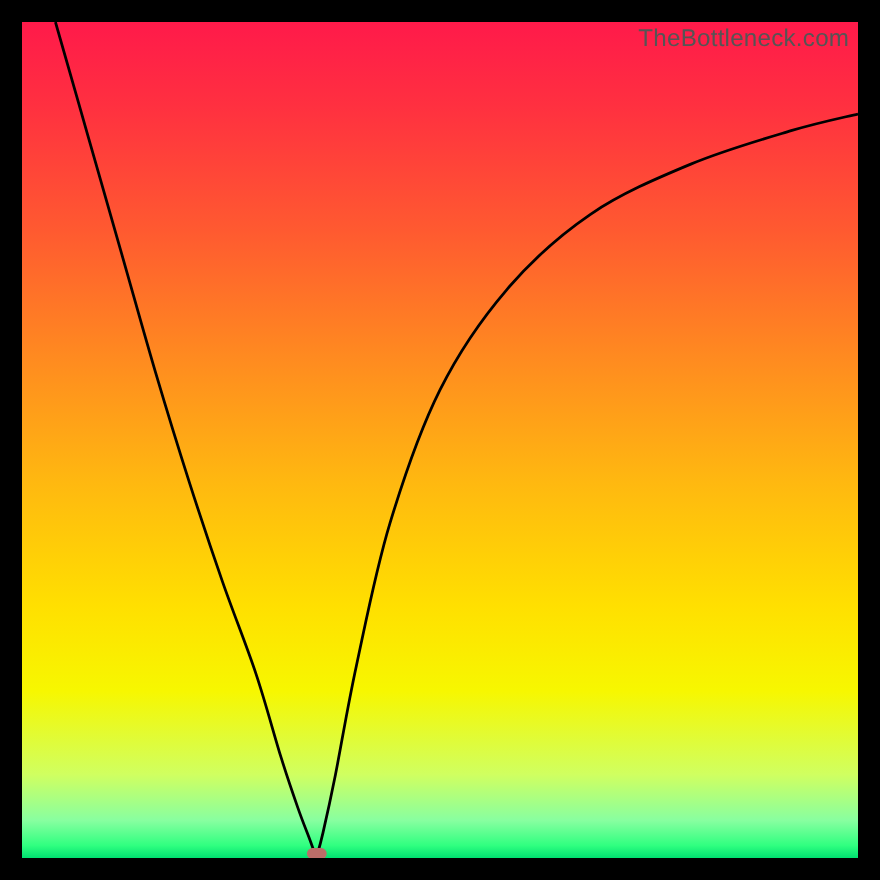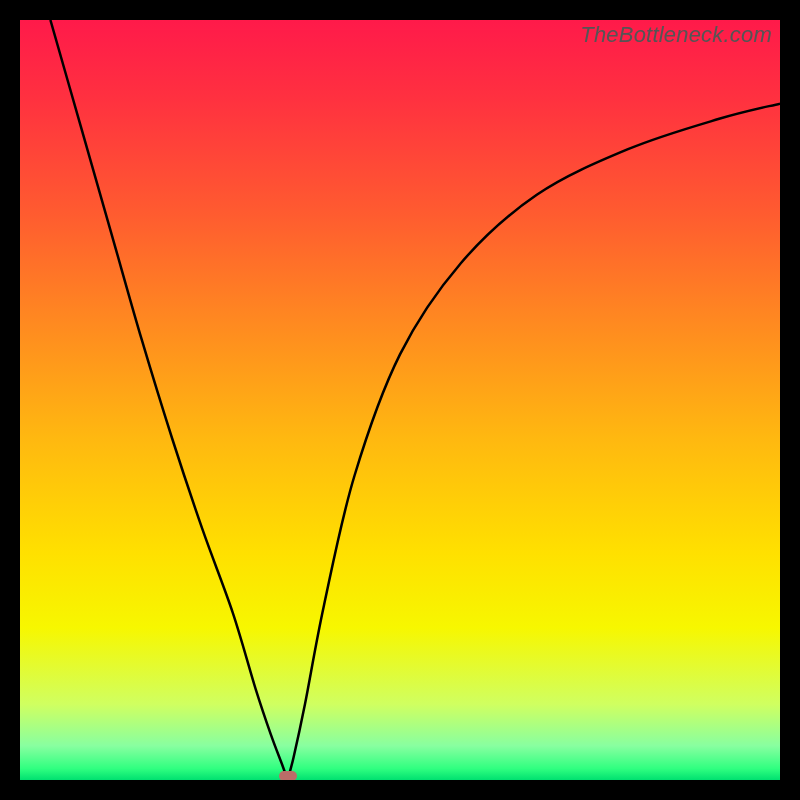--- a/index.html
+++ b/index.html
@@ -26,21 +26,20 @@
   }
   .watermark {
     position: absolute;
     top: 2px;
     right: 8px;
     font-size: 22px;
     font-weight: 500;
     color: #555555;
     letter-spacing: 0.2px;
     z-index: 3;
-    font-style: italic;
   }
   svg.curve {
     position: absolute;
     left: 0; top: 0;
     width: 760px;
     height: 760px;
     z-index: 2;
   }
   .marker {
     position: absolute;

